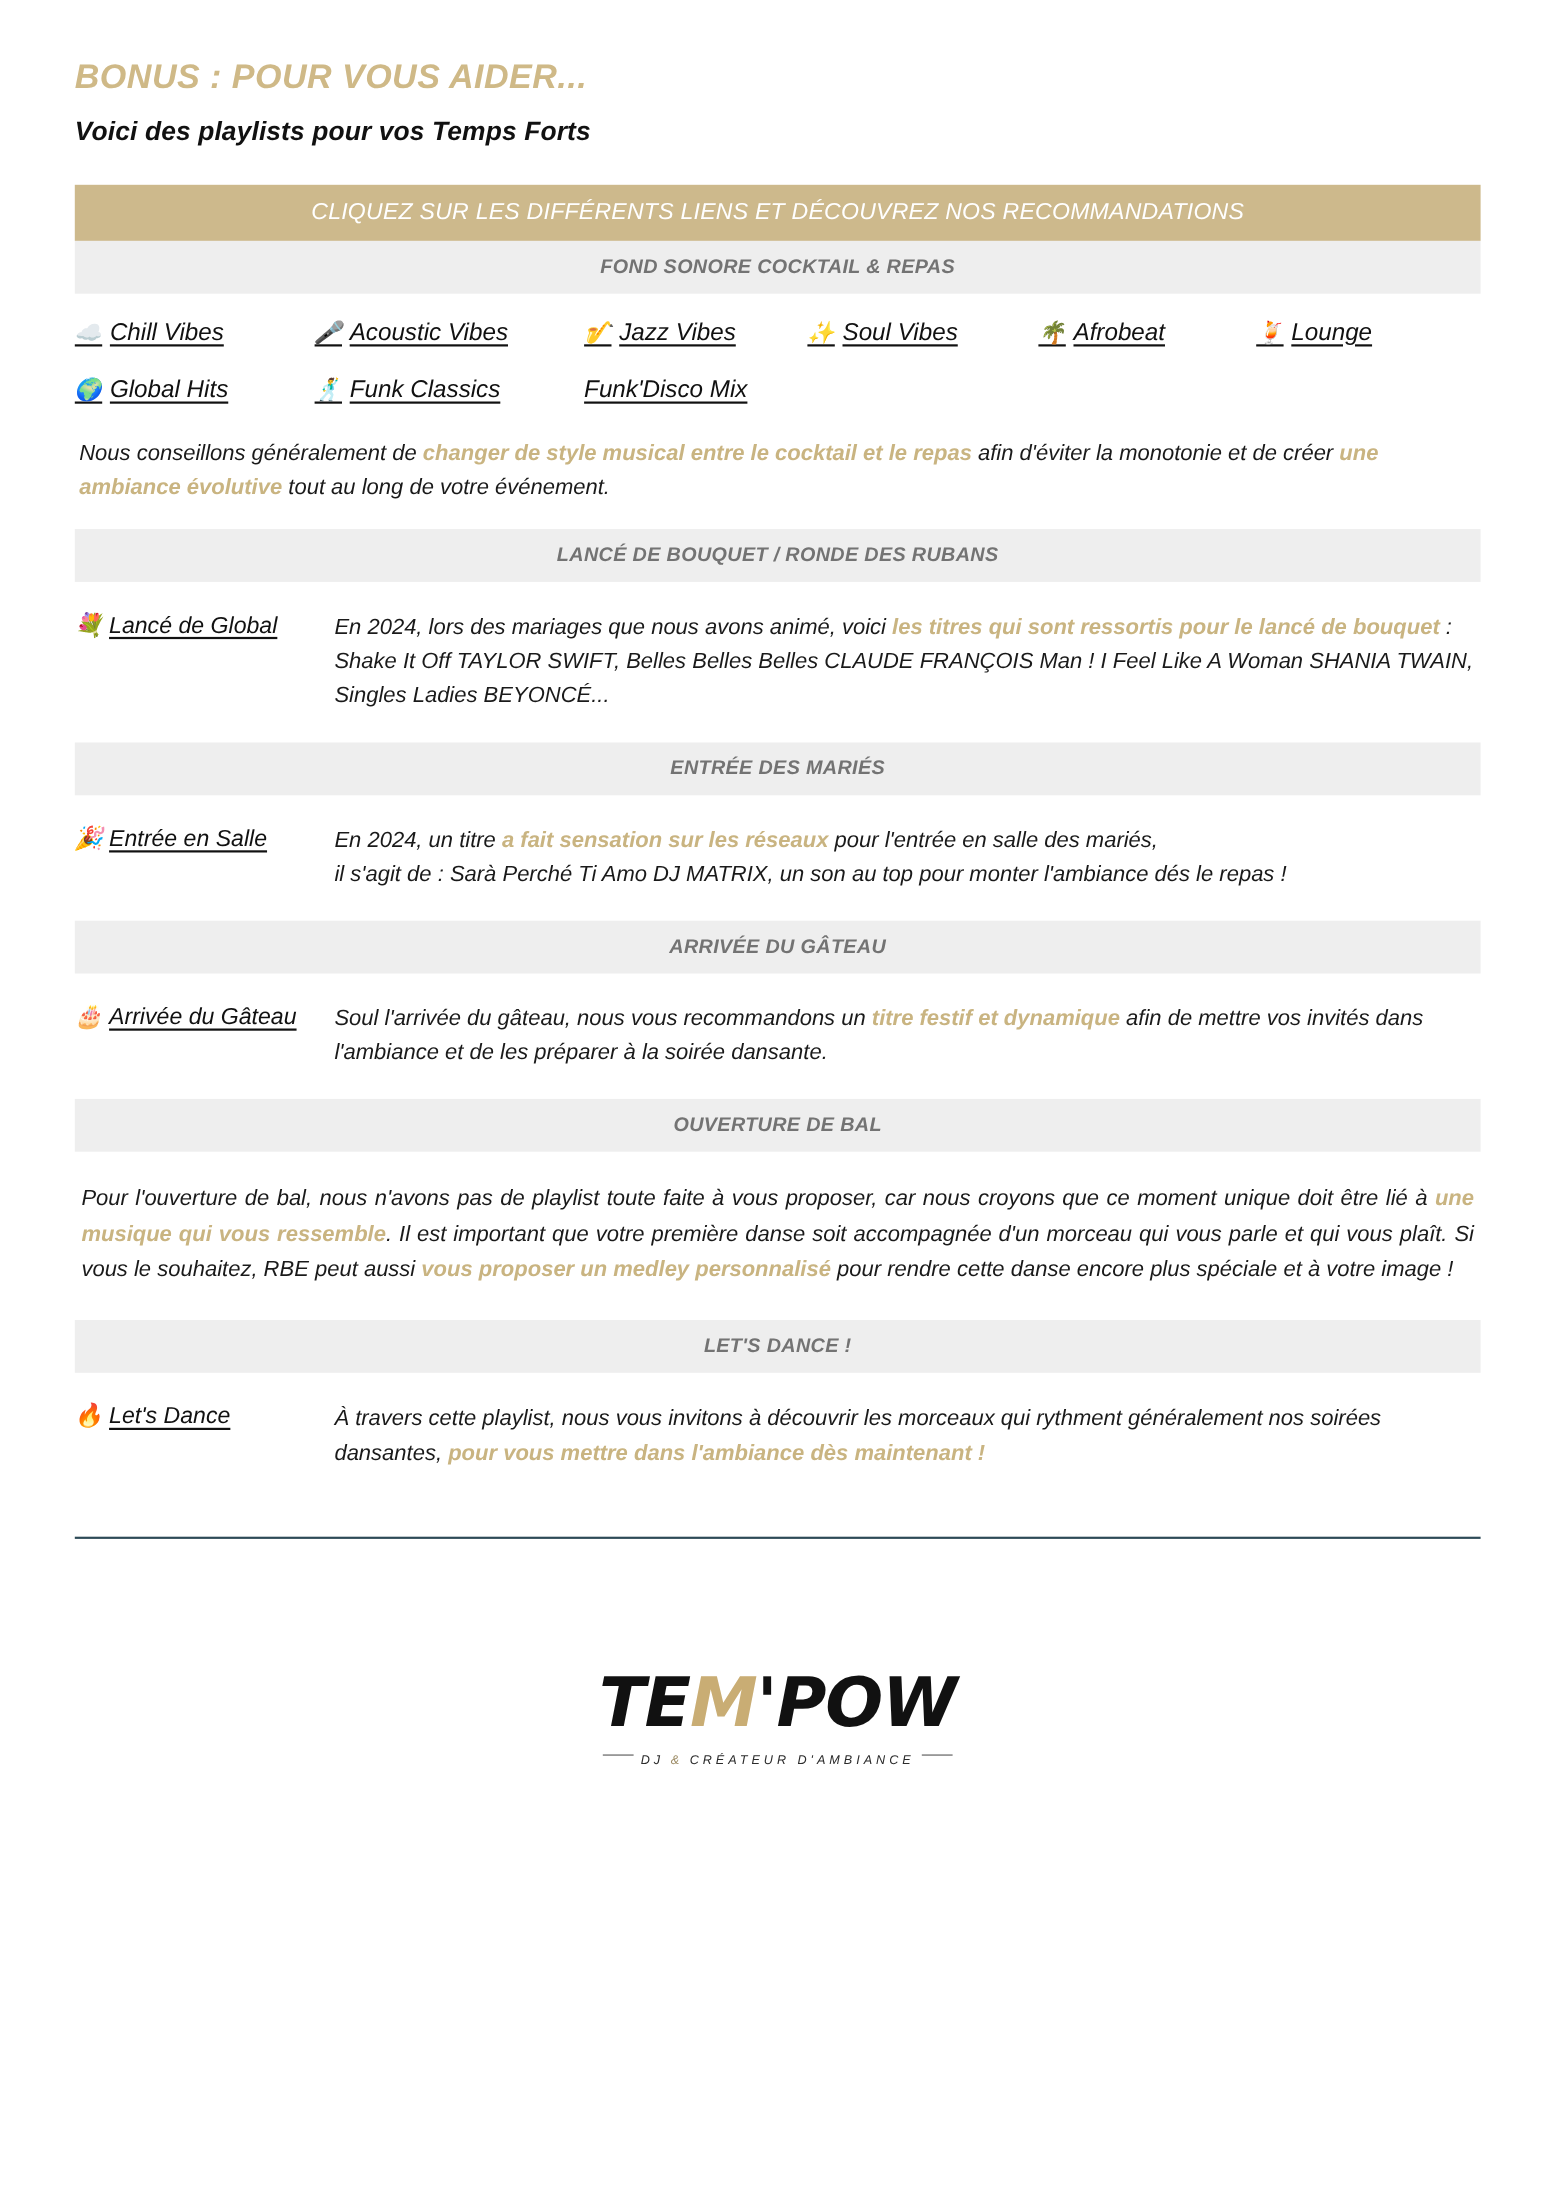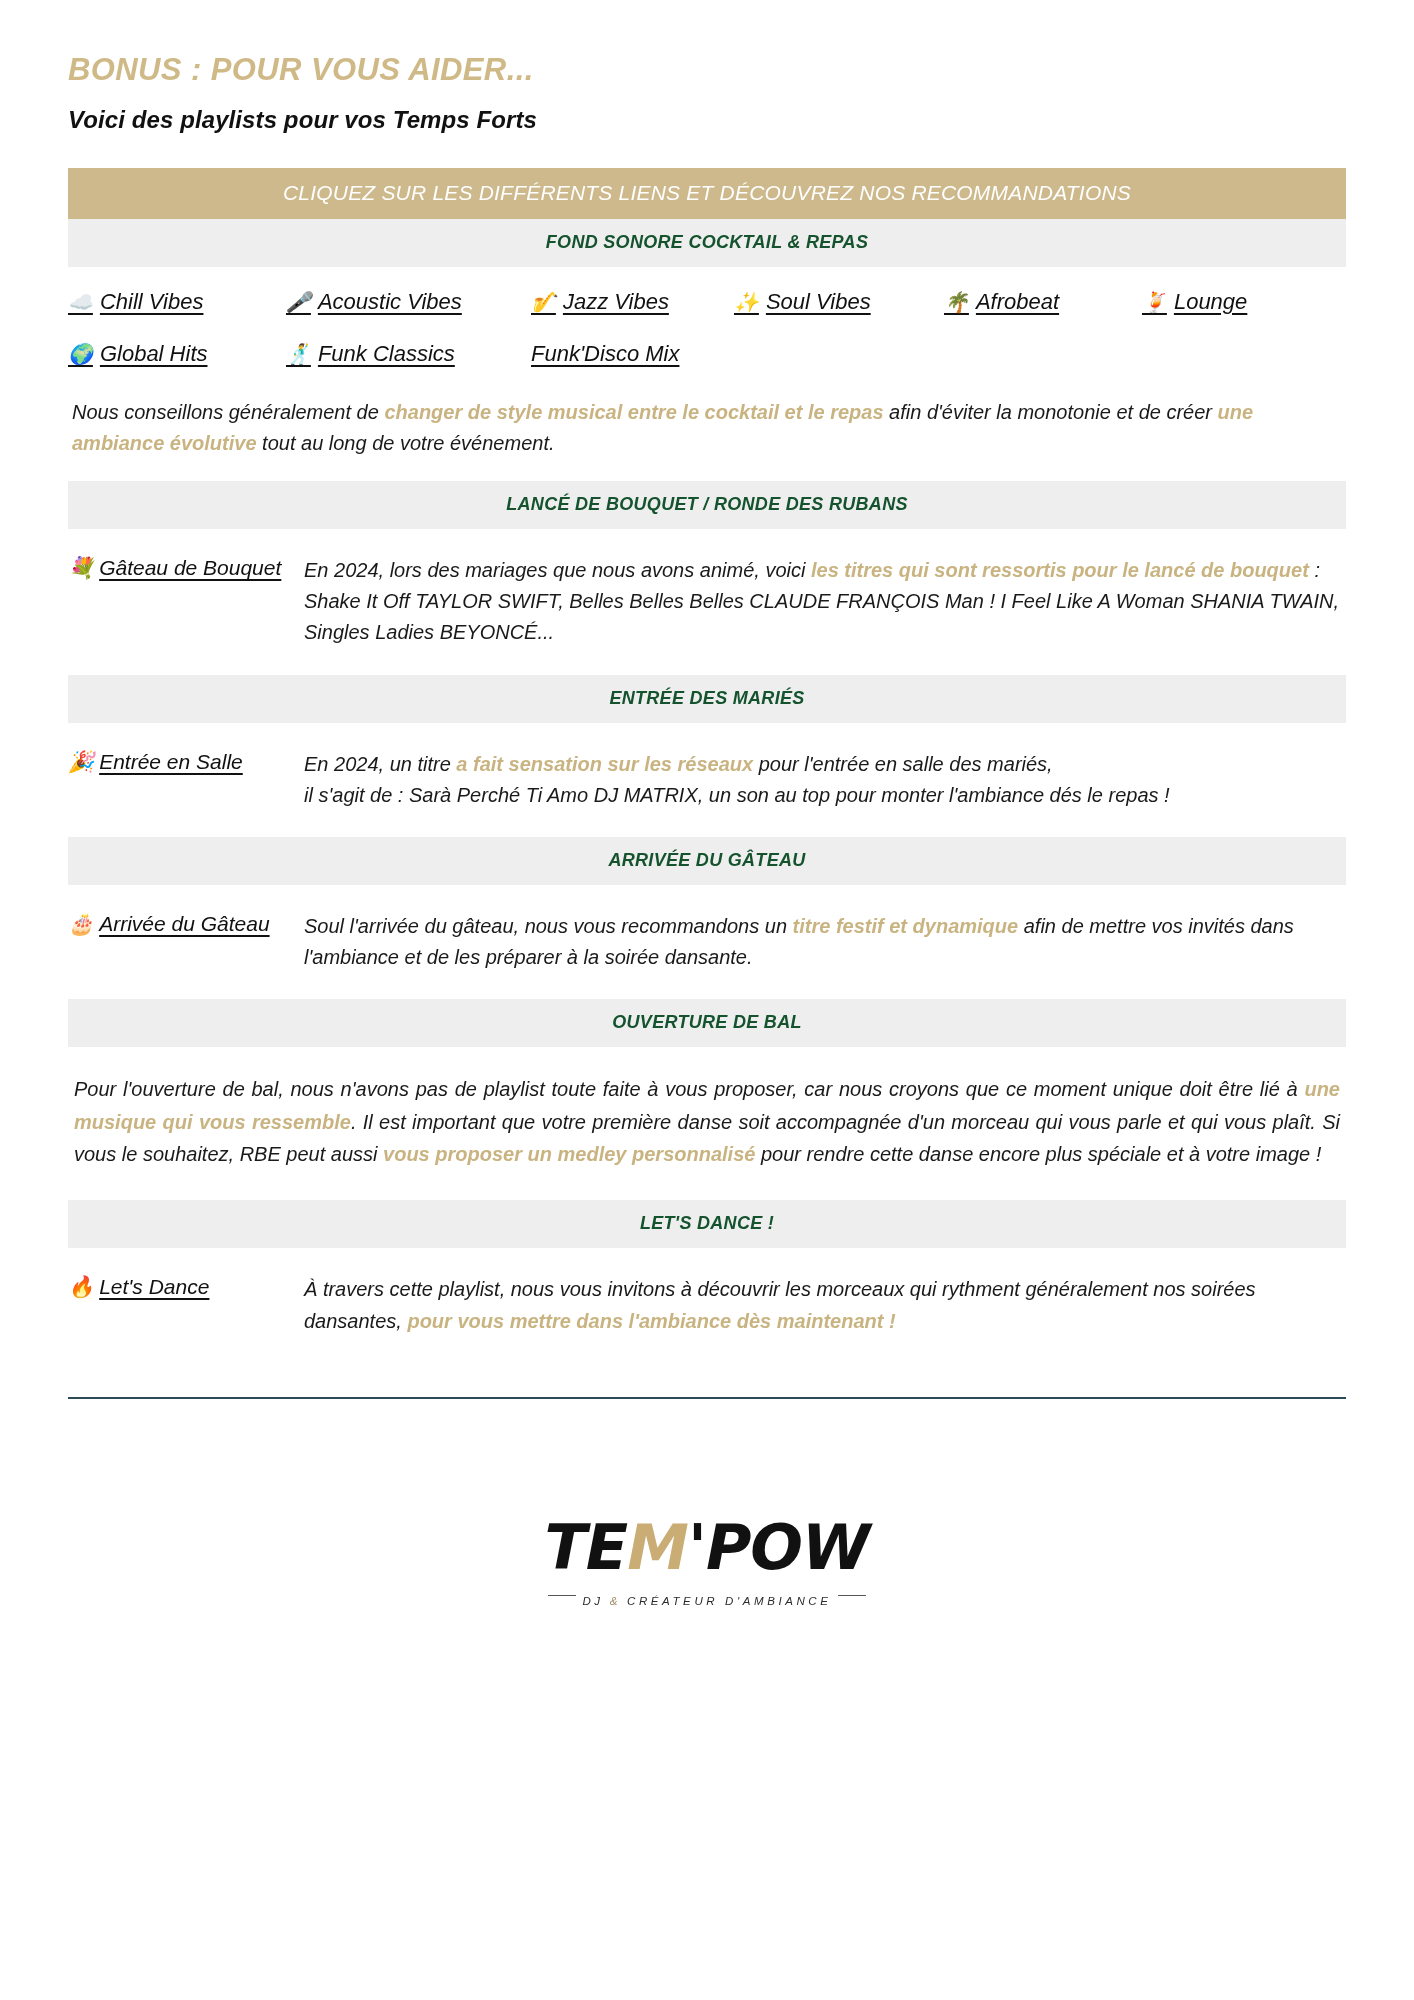--- a/index.html
+++ b/index.html
@@ -42,21 +42,21 @@
     font-size: 21px;
     letter-spacing: 0.2px;
     padding: 13px 10px 14px 10px;
     white-space: nowrap;
     overflow: hidden;
   }
 
   
   .section-bar {
     background: #eeeeee;
-    color: #14532d;
+    color: #737373;
     text-align: center;
     font-size: 18px;
     font-weight: bold;
     letter-spacing: 0.3px;
     padding: 13px 10px 14px 10px;
   }
 
   
   .links-block {
     padding: 22px 0 10px 0;
@@ -231,21 +231,21 @@
         <span>Funk'Disco Mix</span>
       </span>
     </div>
   </div>
 
   <div class="para"><span>Nous conseillons généralement de </span><span class="hl">changer de style musical entre le cocktail et le repas</span><span> afin d'éviter la monotonie et de créer </span><span class="hl">une ambiance évolutive</span><span> tout au long de votre événement.</span></div>
 
   <div class="section-bar">LANCÉ DE BOUQUET / RONDE DES RUBANS</div>
   <div class="item-row">
     <span class="item-link">
-      <span class="emo">💐</span><span>Gâteau de Bouquet</span>
+      <span class="emo">💐</span><span>Lancé de Global</span>
     </span>
     <span class="item-text"><span>En 2024, lors des mariages que nous avons animé, voici </span><span class="hl">les titres qui sont ressortis pour le lancé de bouquet</span><span> : Shake It Off TAYLOR SWIFT, Belles Belles Belles CLAUDE FRANÇOIS Man ! I Feel Like A Woman SHANIA TWAIN, Singles Ladies BEYONCÉ...</span></span>
   </div>
 
   <div class="section-bar">ENTRÉE DES MARIÉS</div>
   <div class="item-row">
     <span class="item-link">
       <span class="emo">🎉</span><span>Entrée en Salle</span>
     </span>
     <span class="item-text"><span>En 2024, un titre </span><span class="hl">a fait sensation sur les réseaux</span><span> pour l'entrée en salle des mariés,</span><br><span>il s'agit de : Sarà Perché Ti Amo DJ MATRIX, un son au top pour monter l'ambiance dés le repas !</span></span>

